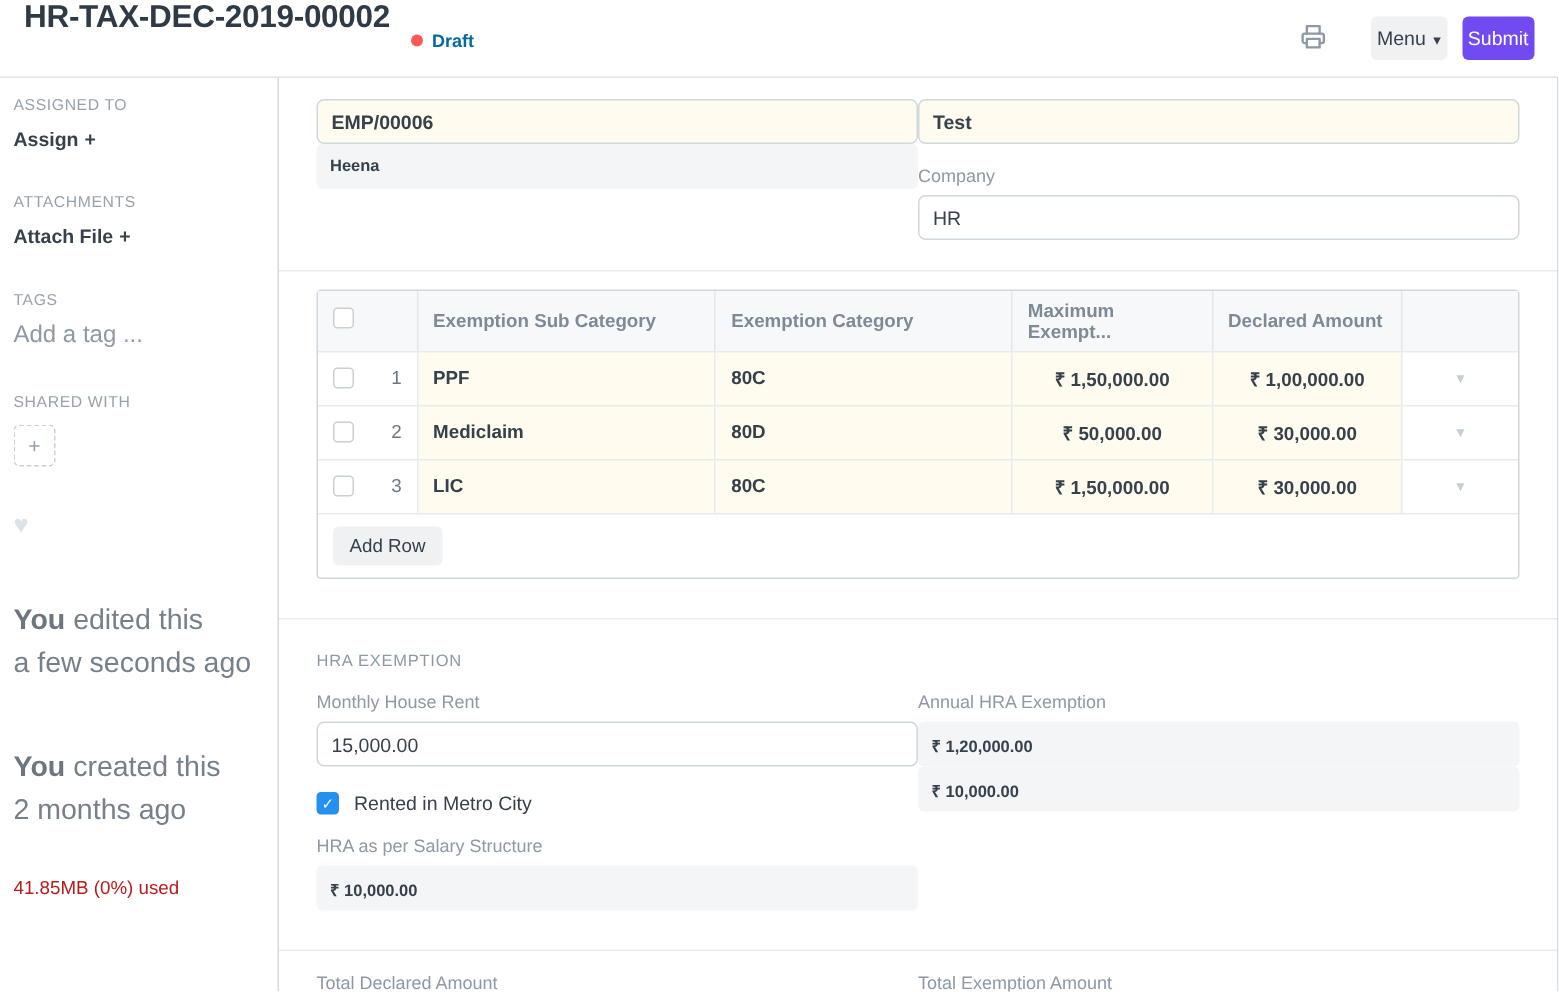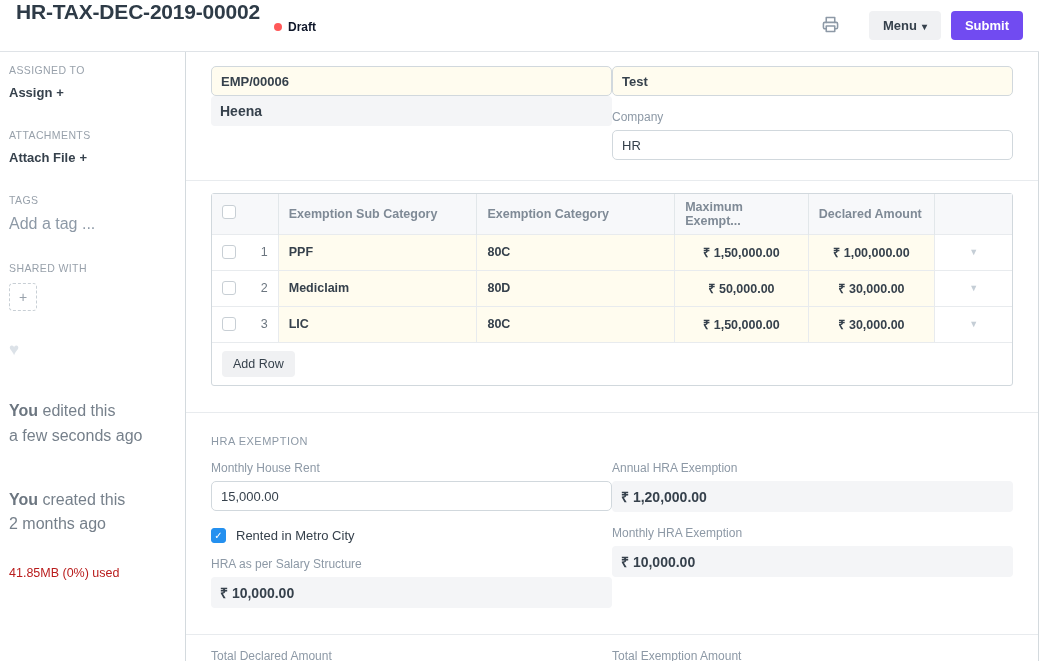--- a/index.html
+++ b/index.html
@@ -11,24 +11,24 @@
     -webkit-font-smoothing:antialiased;
   }
   
   .page-header {
     height:52px; display:flex; 
     padding:0 16px; border-bottom:1px solid #dfe3e7;
   }
   .page-title { font-size:21px; font-weight:bold; color:#2e3b47; letter-spacing:-0.2px; }
   .indicator { display:flex; align-items:center; margin-left:14px; margin-top:2px; }
   .indicator-dot { width:8px; height:8px; border-radius:50%; background:#ff5858; margin-right:6px; }
-  .indicator-label { font-size:12px; font-weight:bold; color:#0f172a; }
+  .indicator-label { font-size:12px; font-weight:bold; color:#0369a1; }
   .header-right { margin-left:auto; display:flex; align-items:center; }
   .icon-btn { background:none; border:none; padding:4px; cursor:pointer; display:flex; }
-  .btn { border:none; border-radius:4px; font-size:13px; font-family:inherit; cursor:pointer; padding:7px 14px;font-weight:bold; }
+  .btn { border:none; border-radius:4px; font-size:13px; font-family:inherit; cursor:pointer; padding:7px 4px; }
   .btn-default { background:#f0f1f3; color:#36414c; margin-left:26px; }
   .btn-primary { background:#714bf1; color:#fff; margin-left:10px; }
   .caret { font-size:10px; margin-left:5px; color:#36414c; }
   
   .layout { display:flex; height:609px; }
   .sidebar { width:185px; min-width:185px; padding:12px 12px 0 9px; }
   .main {
     flex:1; border-left:1px solid #d4dade; border-right:1px solid #d4dade;
     padding:14px 25px 0 25px; background:#fff;
   }
@@ -37,34 +37,34 @@
   .side-action { font-size:13px; font-weight:bold; color:#36414c; cursor:pointer; }
   .side-action .plus { font-weight:bold; margin-left:4px; }
   .side-block { margin-bottom:29px; }
   .side-muted { font-size:16px; color:#8d99a6; cursor:pointer; }
   .share-box {
     width:28px; height:28px; border:1px dashed #c8cfd5; border-radius:4px;
     color:#98a1ab; display:flex; align-items:center; justify-content:center;
     font-size:14px; cursor:pointer; margin-top:2px;
   }
   .heart { color:#dce2e8; font-size:17px; cursor:pointer; }
-  .timeline { font-size:16px; color:#76808b; line-height:1.55;margin-top:39px; }
+  .timeline { font-size:19px; color:#76808b; line-height:1.55;margin-top:39px; }
   .timeline b { color:#6c7680; }
   .storage { font-size:12.5px; color:#b91c1c; }
   
   .row2 { display:grid; grid-template-columns:1fr 1fr; }
   .field-label { display:block; font-size:12px; color:#8d99a6; margin:14px 0 6px; }
   .input {
     width:100%; height:30px; padding:5px 9px; font-size:13px; font-family:inherit;
     border:1px solid #d1d8dd; border-radius:5px; color:#36414c; background:#fff; outline:none;
   }
   .input.yellow { background:#fffcef; font-weight:bold; }
   .readonly-field {
     min-height:30px; background:#f4f5f7; border-radius:4px; padding:6px 9px;
-    font-weight:bold; font-size:14px; display:flex; align-items:center; color:#36414c;
+    font-weight:bold; font-size:11px; display:flex; align-items:center; color:#36414c;
   }
   .divider { border:0; border-top:1px solid #e8ebee; margin:0 -25px; }
   .mt20 { margin-top:20px; } .mt26 { margin-top:26px; }
   
   .grid-wrap { border:1px solid #d1d8dd; border-radius:3px; margin-top:12px; }
   table.grid { width:100%; border-collapse:collapse; table-layout:fixed; font-size:12.5px; }
   .grid th {
     background:#f7f8fa; color:#7f8a96; font-weight:bold; height:40px;
     padding:0 10px; text-align:left; border-left:1px solid #e2e7ea;
   }
@@ -250,21 +250,20 @@
         <div class="check-row">
           <span class="checkbox checked">✓</span>
           <span class="check-row-label">Rented in Metro City</span>
         </div>
         <label class="field-label">HRA as per Salary Structure</label>
         <div class="readonly-field">₹ 10,000.00</div>
       </div>
       <div>
         <label class="field-label">Annual HRA Exemption</label>
         <div class="readonly-field">₹ 1,20,000.00</div>
-        <label class="field-label">Monthly HRA Exemption</label>
         <div class="readonly-field">₹ 10,000.00</div>
       </div>
     </div>
 
     <hr class="divider mt26">
 
     <div class="row2">
       <div>
         <label class="field-label">Total Declared Amount</label>
 

